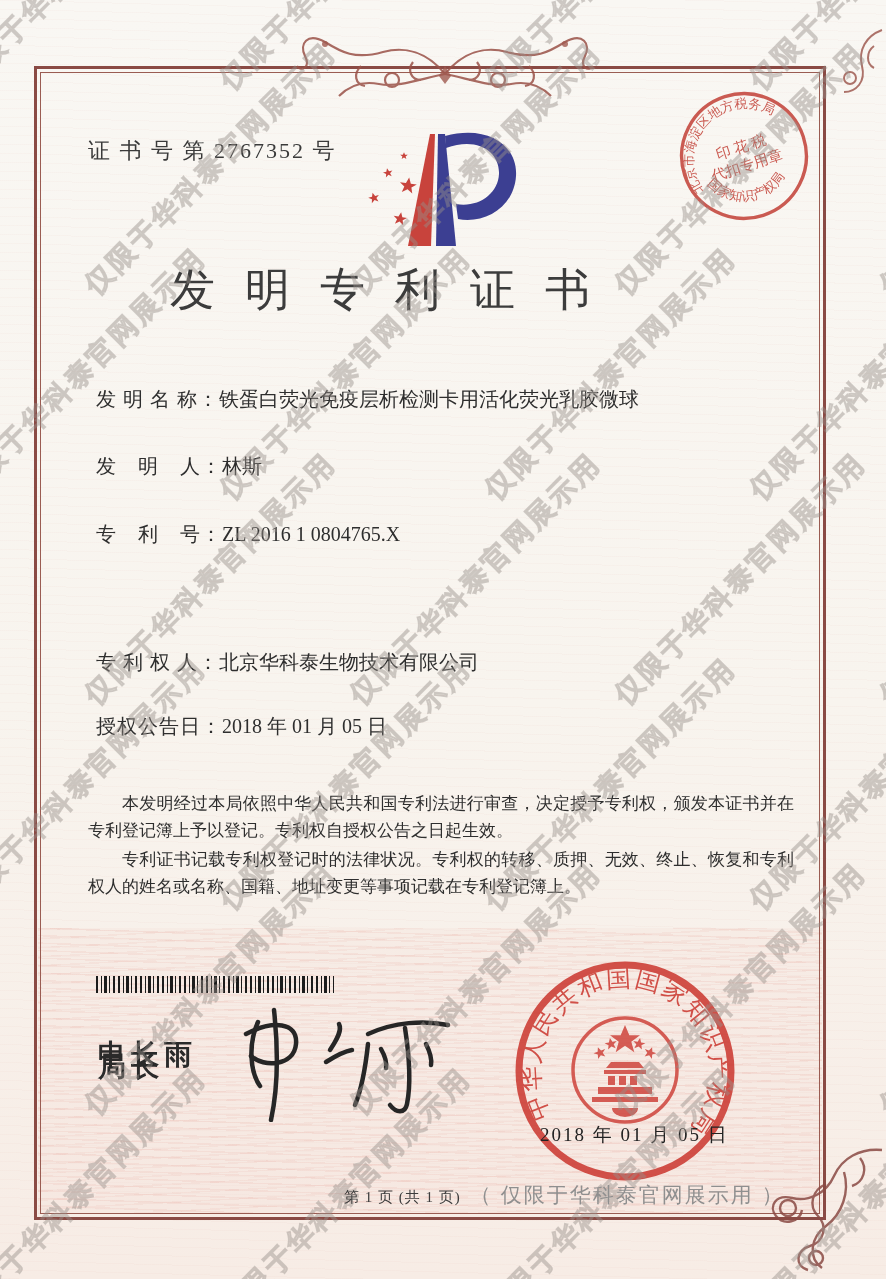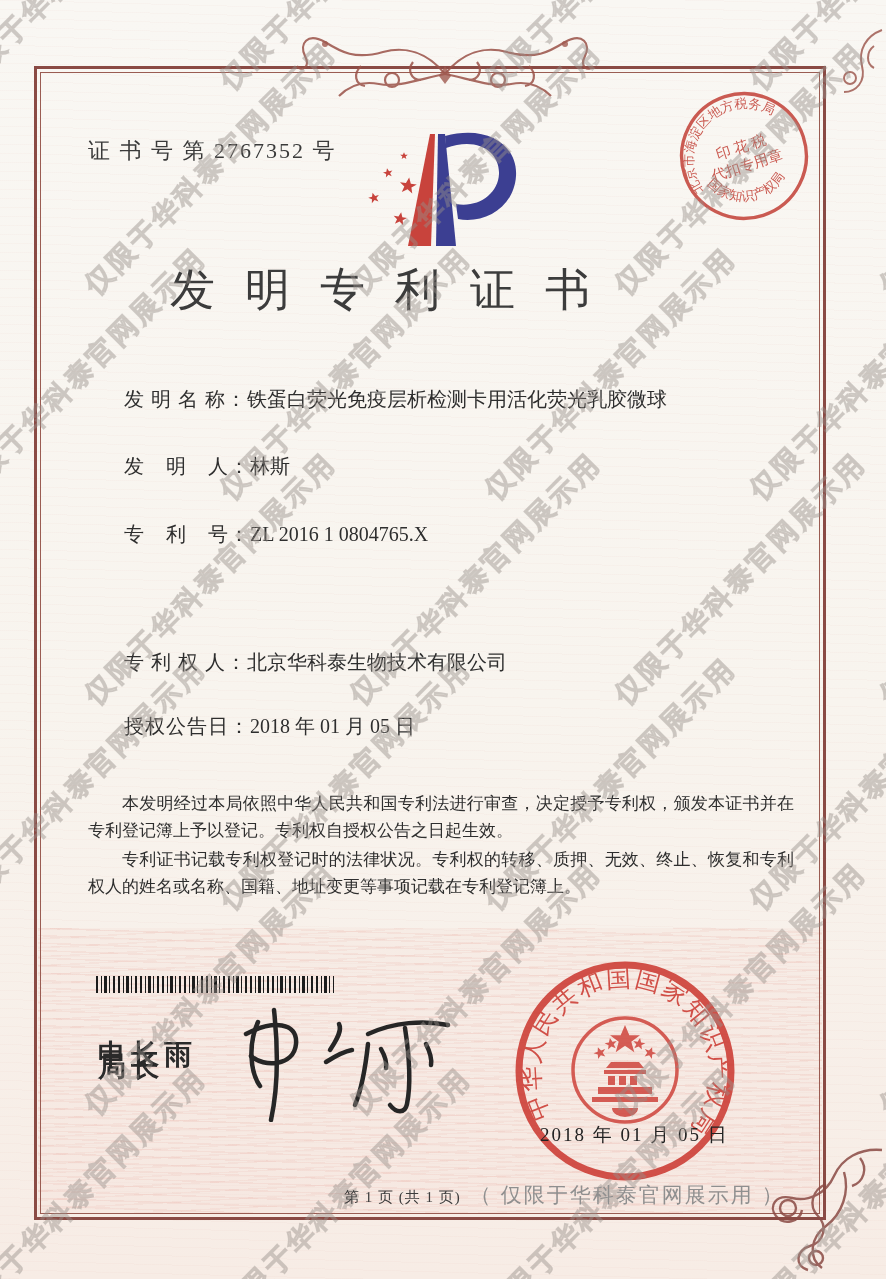--- a/index.html
+++ b/index.html
@@ -28,21 +28,21 @@
       border:3px solid #8a4a44;z-index:1;}
   .frame-inner{position:absolute;left:3px;top:3px;right:3px;bottom:3px;
       border:1px solid #9a5c52;}
   .orn{position:absolute;z-index:2;}
   
   .cert-no{position:absolute;left:88px;top:136px;font-size:22px;letter-spacing:2px;
       color:#3a3a3a;z-index:3;}
   .title{position:absolute;left:38px;top:260px;width:684px;text-align:center;
       font-size:45px;letter-spacing:30px;text-indent:30px;color:#3c3c3c;font-weight:500;z-index:3;}
   .field{position:absolute;left:96px;font-size:20px;color:#2e2e2e;z-index:3;white-space:nowrap;}
-  .field .flabel{letter-spacing:1px;margin-left:28px;}
+  .field .flabel{letter-spacing:1px;}
   .paras{position:absolute;left:88px;top:790px;width:706px;font-size:17px;line-height:27px;
       color:#2e2e2e;text-align:justify;z-index:3;}
   .paras p{margin:0 0 2px 0;text-indent:2em;}
   .barcode{position:absolute;left:96px;top:976px;width:238px;height:17px;z-index:3;
       background-image:repeating-linear-gradient(90deg,
         #1c1c1c 0 2px,transparent 2px 5px,#1c1c1c 5px 6px,transparent 6px 8px,
         #1c1c1c 8px 11px,transparent 11px 13px,#1c1c1c 13px 14px,transparent 14px 17px,
         #1c1c1c 17px 19px,transparent 19px 22px);}
   .signer{position:absolute;left:98px;z-index:3;
       font-family:"Liberation Sans","DejaVu Sans",sans-serif;font-weight:600;

